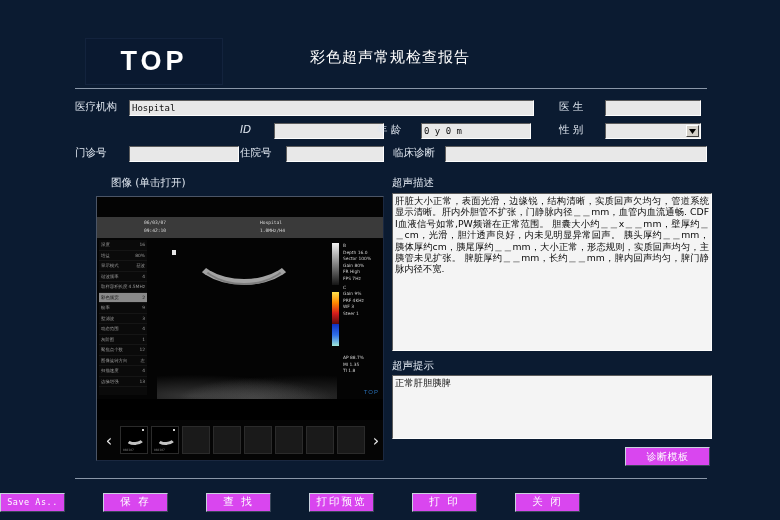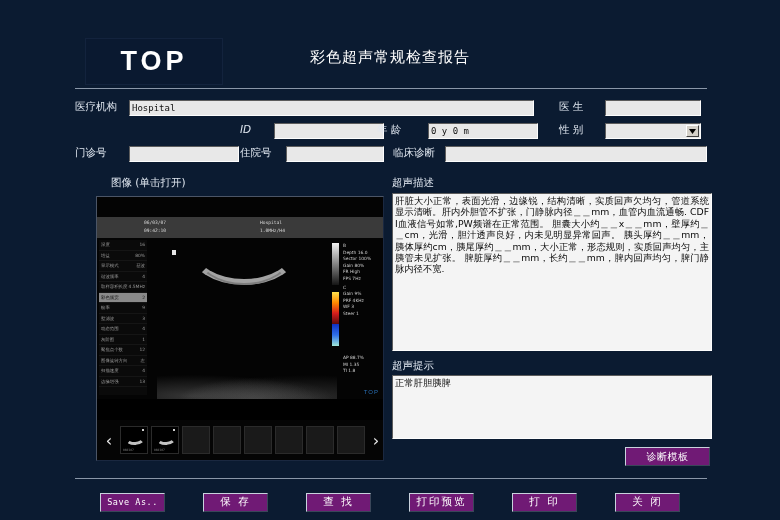--- a/index.html
+++ b/index.html
@@ -343,21 +343,21 @@
     border-top: 1px solid #5c5c5c;
     border-left: 1px solid #5c5c5c;
     border-right: 1px solid #fdfdfd;
     border-bottom: 1px solid #fdfdfd;
     padding: 1px 2px;
     overflow: hidden;
   }
 
   
   .btn {
-    background: #701a75;
+    background: #d946ef;
     border-top: 1px solid #c9d2dd;
     border-left: 1px solid #c9d2dd;
     border-right: 1px solid #3a4659;
     border-bottom: 1px solid #3a4659;
     color: #ffffff;
     font-family: "DejaVu Sans", sans-serif;
     font-size: 10.5px;
     display: flex;
     align-items: center;
     justify-content: center;
@@ -369,21 +369,20 @@
     left: 625px; top: 447px;
     width: 85px; height: 19px;
     font-size: 10px;
     letter-spacing: 0.5px;
   }
   .bottom-bar {
     position: absolute;
     left: 0; top: 491px;
     width: 780px; height: 22px;
     display: flex;
-    justify-content: center;
     align-items: center;
     gap: 38px;
   }
   .bottom-bar .btn { width: 65px; height: 19px; }
   .btn-saveas {
     font-family: "DejaVu Sans Mono", monospace;
     font-size: 8.5px;
     letter-spacing: 0.5px;
   }
 </style>
@@ -408,21 +407,21 @@
     <span class="flabel" style="width:42px;">医 生</span>
     <div class="finput" style="width:96px; margin-left:4px;"></div>
   </div>
 
   <div class="frow" style="left:165px; top:27px;font-style:italic;">
     <span class="flabel" style="width:30px;">ID</span>
     <div class="finput" style="width:110px; margin-left:4px;"></div>
   </div>
   <div class="frow" style="left:302px; top:27px;">
     <span class="flabel" style="width:40px;">年 龄</span>
-    <div class="finput" style="width:110px; margin-left:11px;">0 y 0 m</div>
+    <div class="finput" style="width:110px; margin-left:4px;">0 y 0 m</div>
   </div>
   <div class="frow" style="left:484px; top:27px;">
     <span class="flabel" style="width:42px;">性 别</span>
     <div class="fselect" style="width:96px; margin-left:4px;">
       <span style="font-size:9px;color:#111;padding-left:2px;line-height:14px;display:block;"></span>
       <span class="arrow-btn">
         <svg width="7" height="5" viewBox="0 0 7 5">
             <polygon points="0,0 7,0 3.5,5" fill="#000"></polygon>
           </svg>
       </span>

